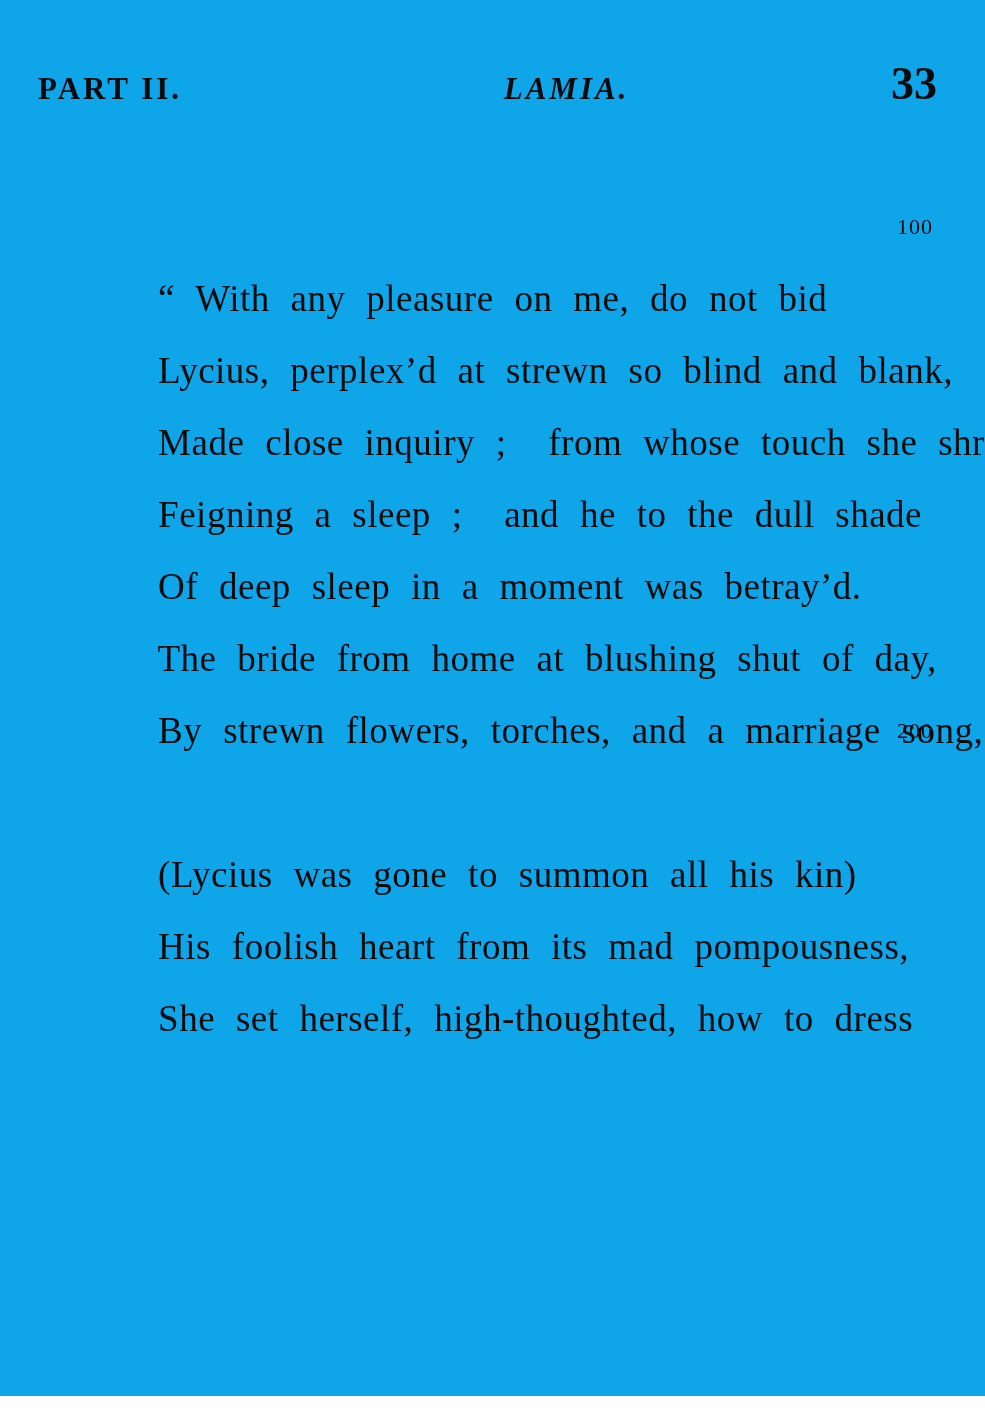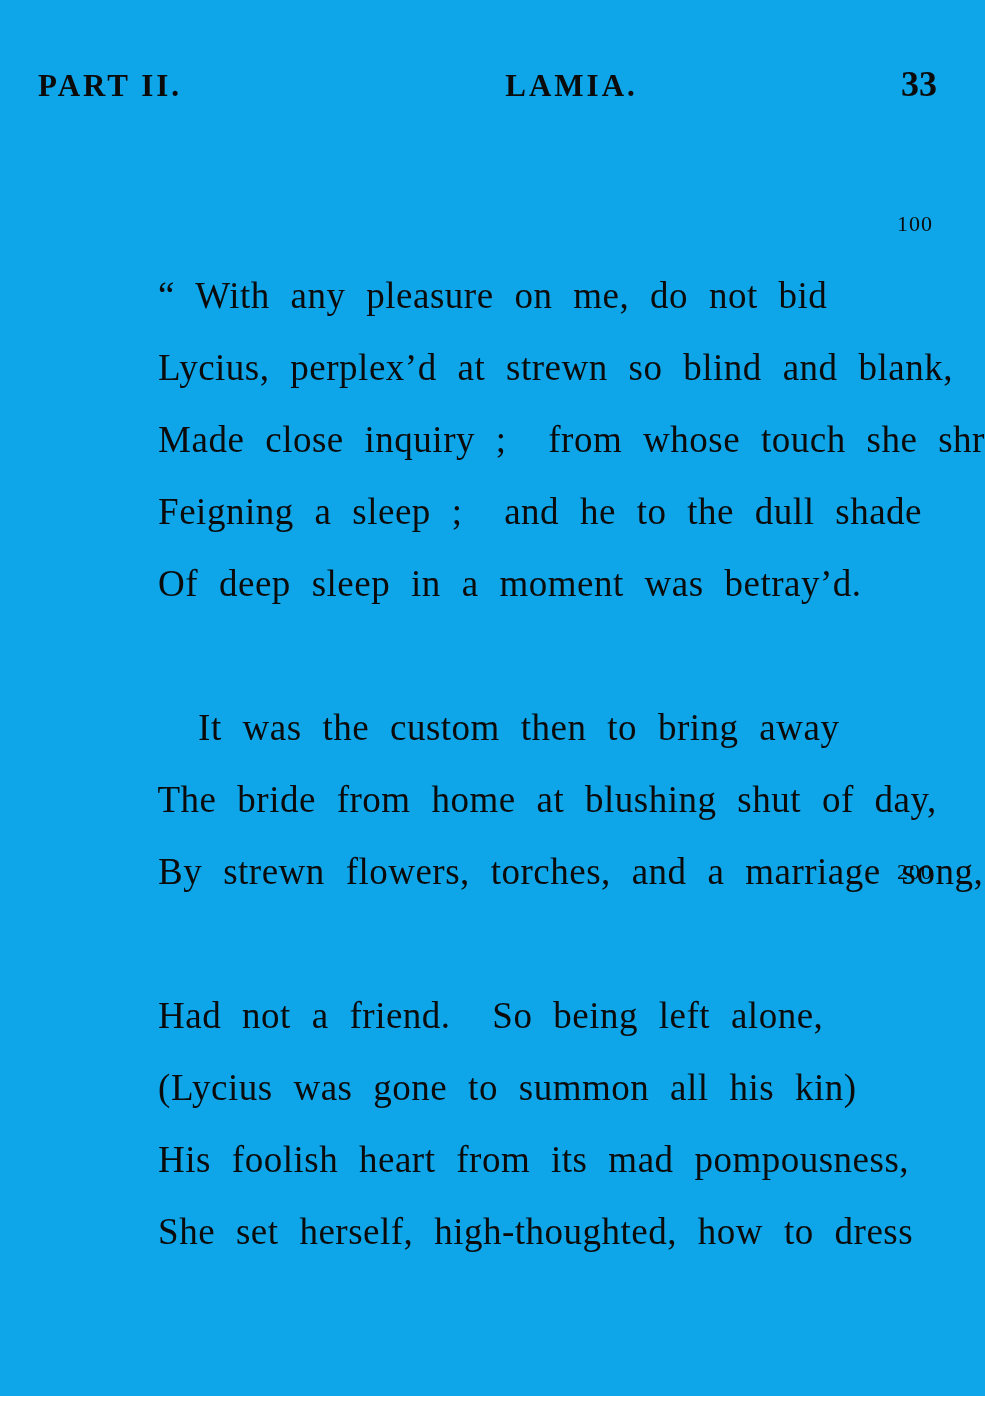--- a/index.html
+++ b/index.html
@@ -18,22 +18,22 @@
     display: flex;
     align-items: baseline;
     padding-left: 38px;
     padding-right: 48px;
     font-weight: bold;
     font-size: 31px;
     letter-spacing: 3px;
     line-height: 36px;
   }
   .rh-left  { flex: 0 0 auto; }
-  .rh-center{ flex: 1 1 auto; text-align: center; padding-left: 60px; }
-  .rh-right { flex: 0 0 auto; font-size: 36px; letter-spacing: 0; }
+  .rh-center{ flex: 1 1 auto; text-align: center; padding-left: 60px; font-style: italic; }
+  .rh-right { flex: 0 0 auto; font-size: 46px; letter-spacing: 0; }
   .poem {
     margin-top: 84px;
     padding-left: 33px;
   }
   .poem-line {
     position: relative;
     height: 72px;
     line-height: 72px;
     font-size: 37px;
     letter-spacing: 0.5px;
@@ -72,34 +72,28 @@
     </div>
     <div class="poem-line">
       <span>Made close inquiry ;  from whose touch she shrank,</span>
     </div>
     <div class="poem-line">
       <span>Feigning a sleep ;  and he to the dull shade</span>
     </div>
     <div class="poem-line">
       <span>Of deep sleep in a moment was betray’d.</span>
     </div>
-    <div class="poem-line stanza-start indent">
-      <span>It was the custom then to bring away</span>
-    </div>
     <div class="poem-line">
       <span>The bride from home at blushing shut of day,</span>
     </div>
     <div class="poem-line">
       <span>By strewn flowers, torches, and a marriage song,</span>
     </div>
     <div class="poem-line">
       <span class="line-number">200</span>
-    </div>
-    <div class="poem-line">
-      <span>Had not a friend.  So being left alone,</span>
     </div>
     <div class="poem-line">
       <span>(Lycius was gone to summon all his kin)</span>
     </div>
     <div class="poem-line">
       <span>His foolish heart from its mad pompousness,</span>
     </div>
     <div class="poem-line">
       <span>She set herself, high-thoughted, how to dress</span>
     </div>

